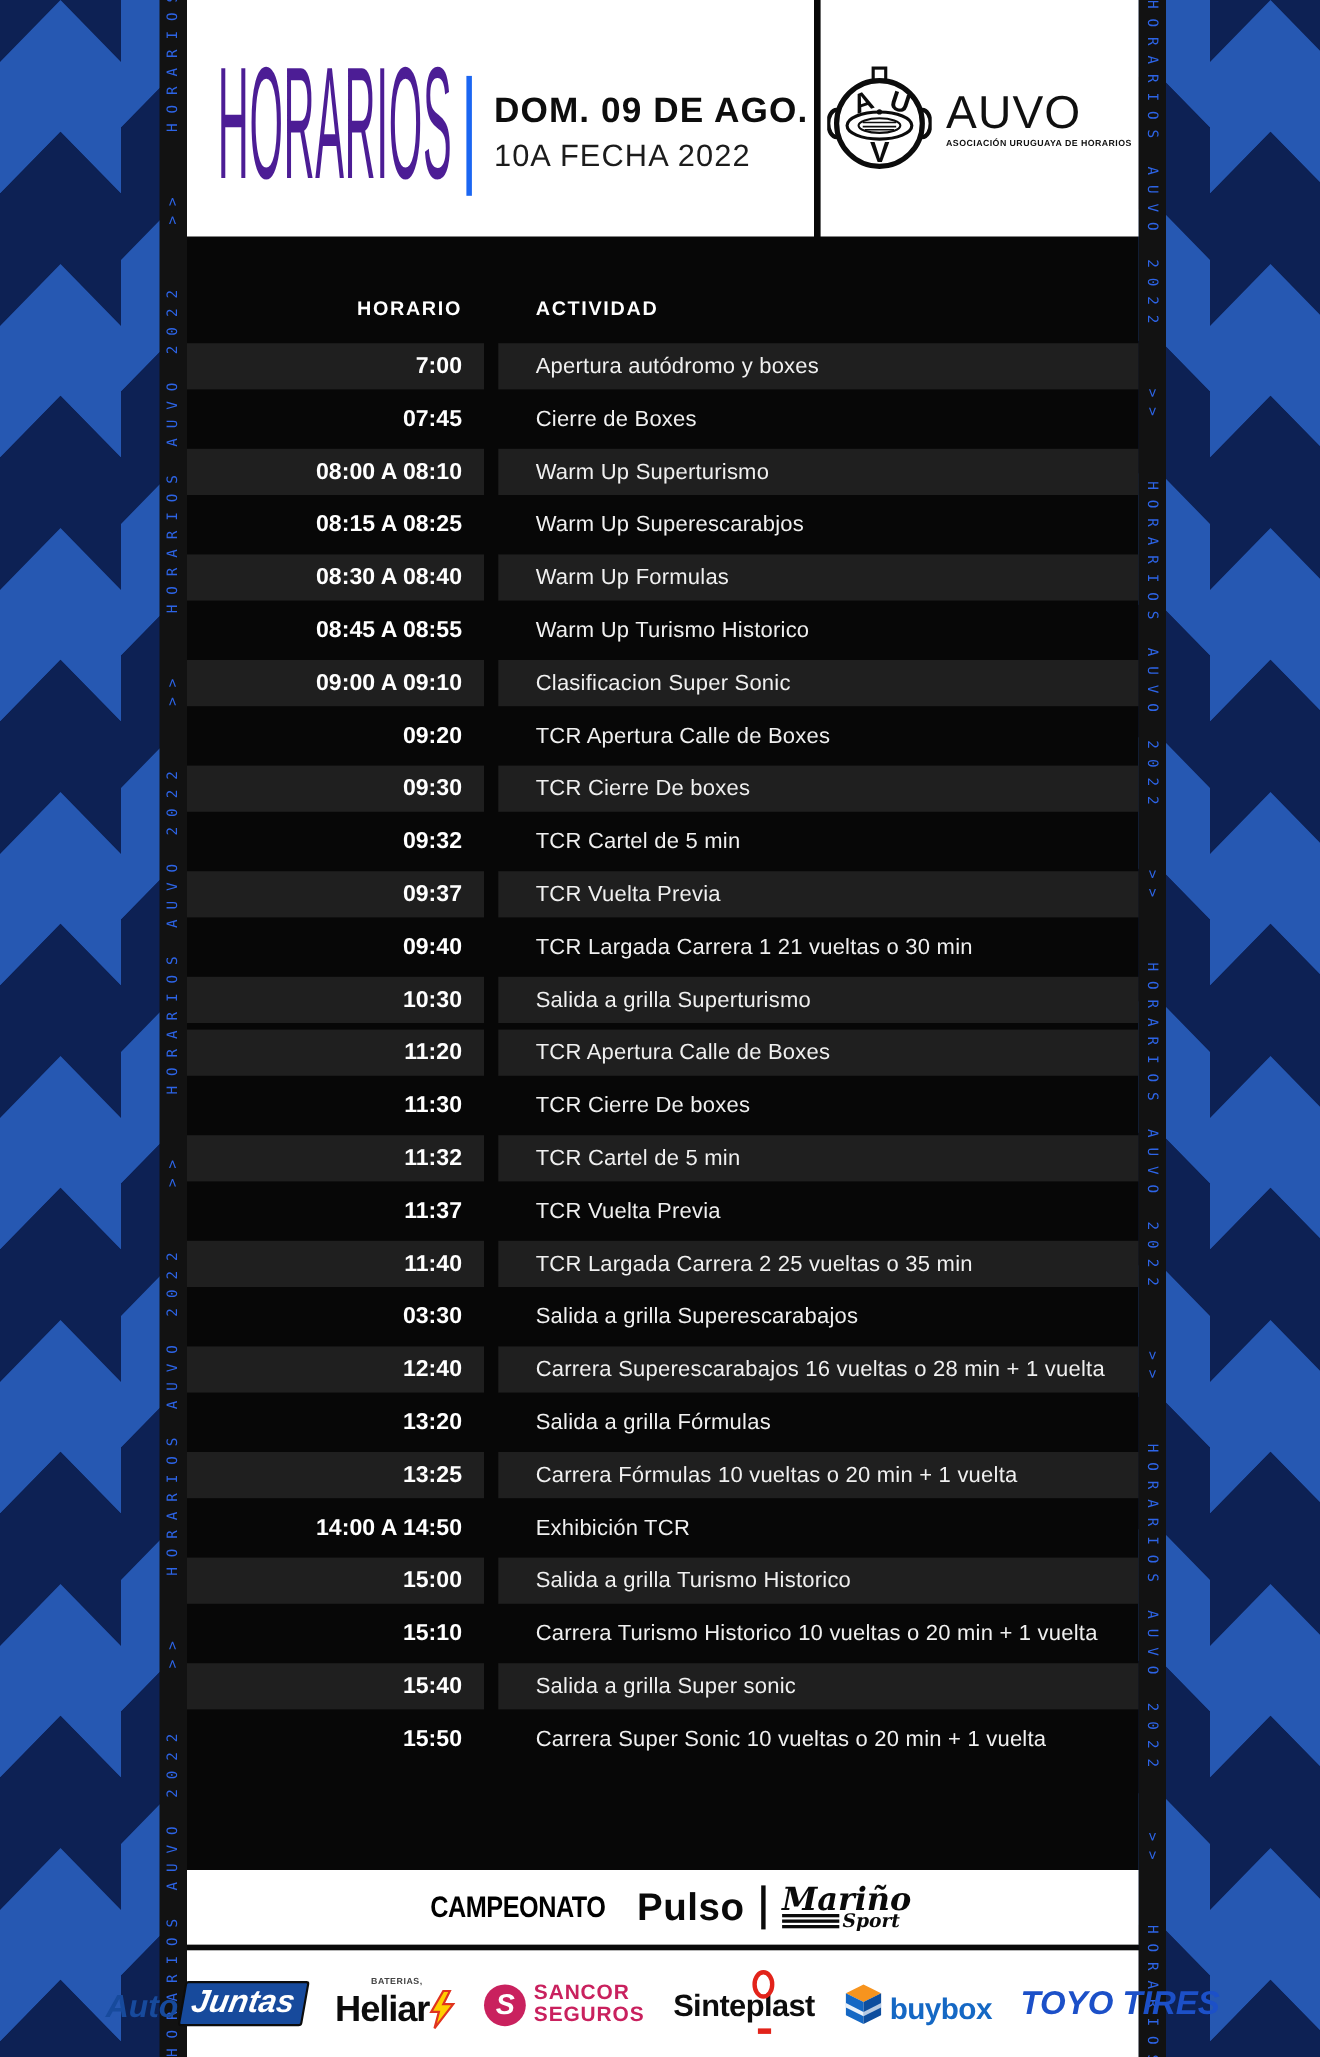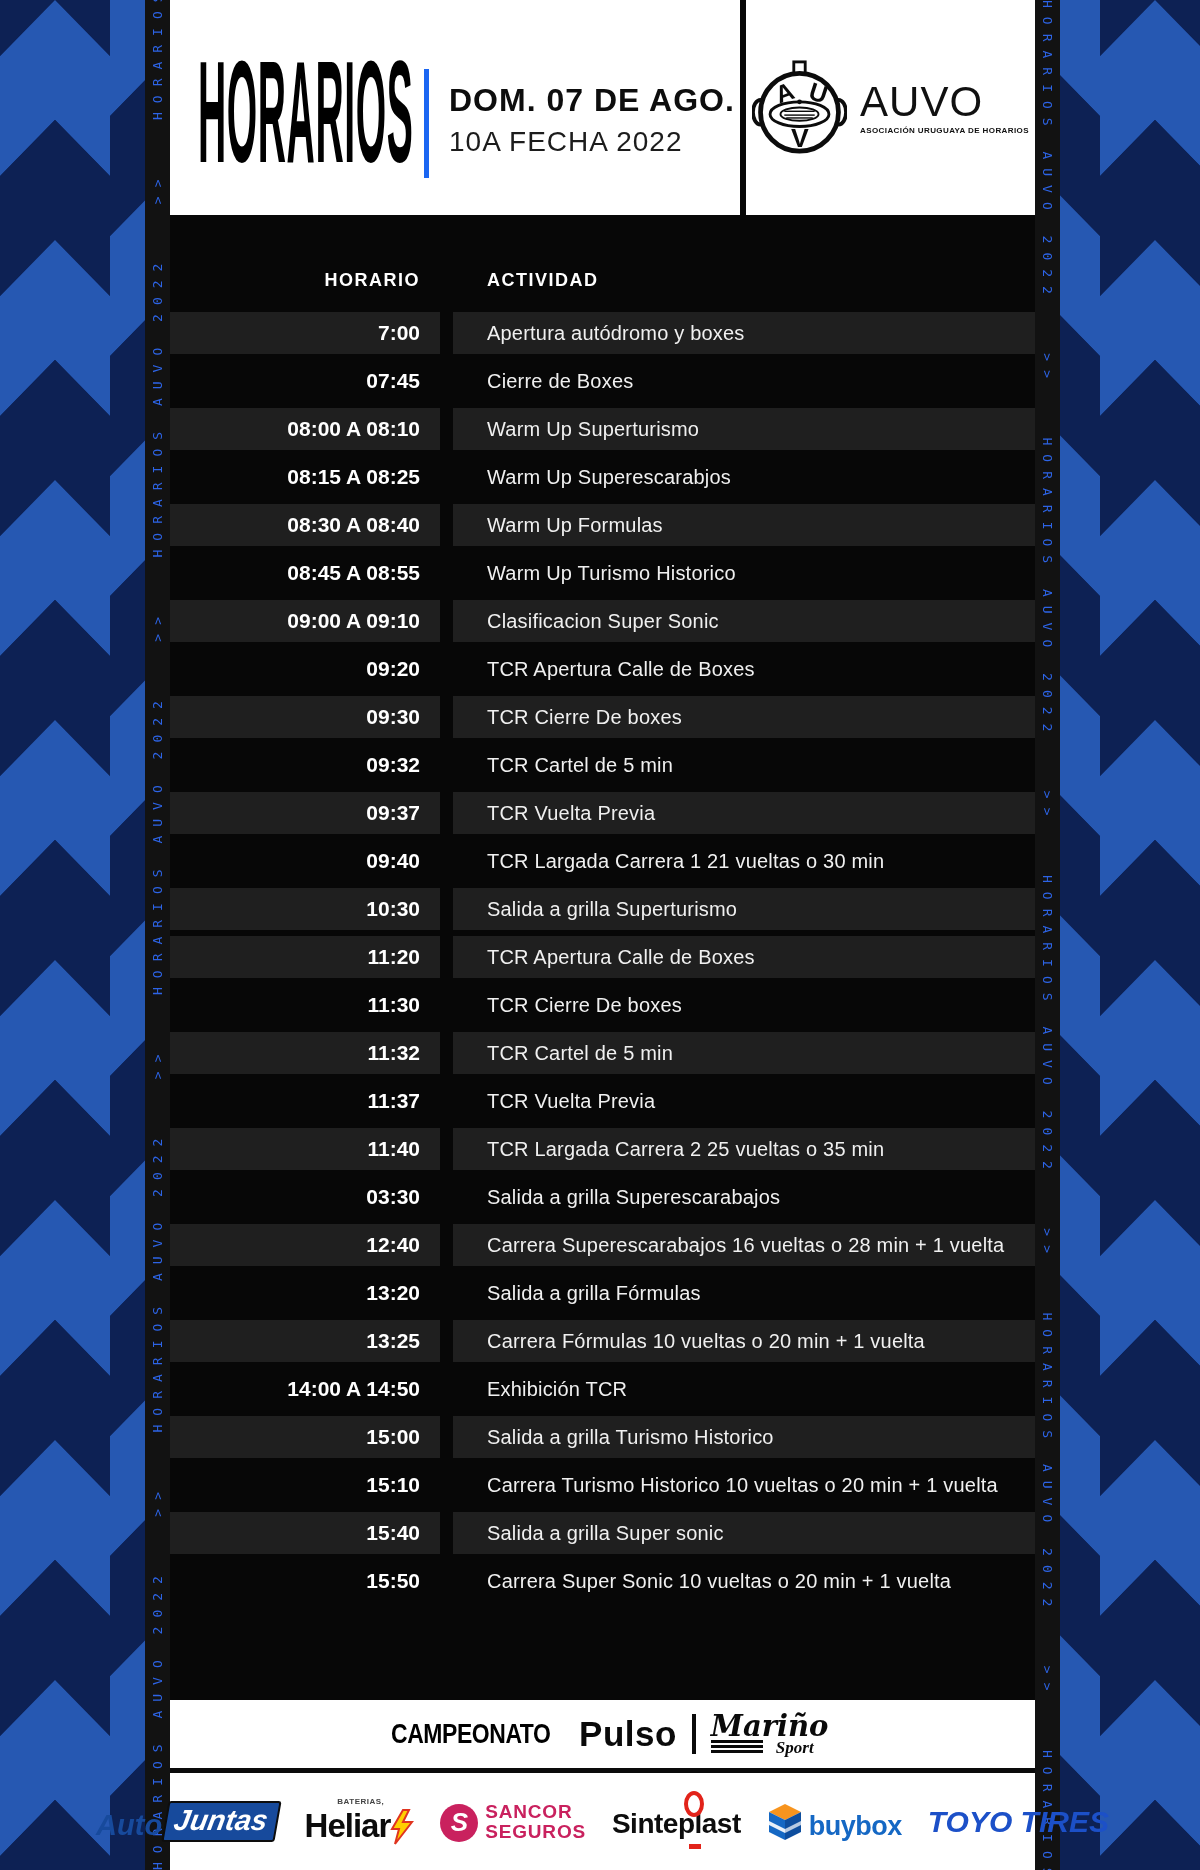--- a/index.html
+++ b/index.html
@@ -21,22 +21,22 @@
       white-space:nowrap;text-align:left;}
   .strip.left .strip-text{transform:rotate(180deg);}
 
   
   .panel{position:absolute;left:170px;top:0;width:865px;height:1870px;background:#070707;}
 
   
   .header-box{position:absolute;left:0;top:0;width:570px;height:215px;background:#ffffff;}
   .logo-box{position:absolute;left:576px;top:0;width:289px;height:215px;background:#ffffff;
             display:flex;align-items:center;justify-content:center;gap:13px;}
-  .title{position:absolute;left:28px;top:40px;height:145px;color:#000000;
-         font-size:145px;line-height:145px;font-weight:bold;white-space:nowrap;}
+  .title{position:absolute;left:28px;top:40px;height:145px;color:#4c1d95;
+         font-size:145px;line-height:145px;font-weight:normal;white-space:nowrap;}
   .title span{display:inline-block;transform:scaleX(0.27);transform-origin:left center;letter-spacing:2px;}
   .blue-divider{position:absolute;left:254px;top:69px;width:5px;height:109px;background:#1b66f2;}
   .date-block{position:absolute;left:279px;top:84px;}
   .date-line1{font-size:32px;line-height:32px;font-weight:bold;letter-spacing:1px;color:#0d0d0d;white-space:nowrap;}
   .date-line2{margin-top:12px;font-size:28px;line-height:28px;font-weight:400;letter-spacing:1px;color:#1c1c1c;white-space:nowrap;}
   .logo-text .auvo{font-size:42px;line-height:42px;font-weight:normal;letter-spacing:1px;color:#101010;}
   .logo-text .auvo-sub{margin-top:3px;font-size:8px;font-weight:bold;letter-spacing:0.4px;color:#101010;white-space:nowrap;}
 
   
   .thead{position:absolute;top:265px;left:0;width:865px;height:30px;color:#ffffff;}
@@ -56,21 +56,21 @@
   .campeonato{position:absolute;left:0;top:1700px;width:865px;height:68px;background:#ffffff;
               display:flex;align-items:center;justify-content:center;gap:15px;}
   .camp-label{font-size:27px;font-weight:bold;letter-spacing:-0.5px;color:#000;transform:scaleX(0.85);}
   .camp-brand{font-size:35px;font-weight:bold;letter-spacing:0.5px;color:#0a0a0a;}
   .camp-bar{width:4px;height:40px;background:#0a0a0a;}
   .marino{font-family:"DejaVu Serif",serif;font-style:italic;color:#0a0a0a;line-height:1;}
   .marino .m1{font-size:29px;font-weight:bold;}
   .marino .m2row{display:flex;align-items:flex-end;margin-top:-2px;}
   .marino .mlines{display:flex;flex-direction:column;gap:2px;margin-bottom:3px;}
   .marino .mlines div{width:52px;height:3px;background:#0a0a0a;}
-  .marino .m2{font-size:17px;font-weight:bold;margin-left:13px;font-family:Liberation Serif, serif;}
+  .marino .m2{font-size:17px;font-weight:bold;margin-left:3px;}
 
   .footer-divider{position:absolute;left:0;top:1768px;width:865px;height:5px;background:#0a0a0a;}
 
   
   .sponsors{position:absolute;left:0;top:1773px;width:865px;height:97px;background:#ffffff;
             display:flex;align-items:center;justify-content:center;gap:26px;}
   .sp{display:flex;align-items:flex-end;}
   .aj{font-style:italic;font-weight:bold;font-size:29px;white-space:nowrap;}
   .aj .aj1{color:#174a9c;}
   .aj .aj2{display:inline-block;background:#174a9c;color:#fff;padding:1px 9px 3px 7px;
@@ -291,21 +291,21 @@
   <div class="strip right">
     <div class="strip-text" id="stripR">HORARIOS AUVO 2022&nbsp;&nbsp;&nbsp;&gt;&gt;&nbsp;&nbsp;&nbsp;HORARIOS AUVO 2022&nbsp;&nbsp;&nbsp;&gt;&gt;&nbsp;&nbsp;&nbsp;HORARIOS AUVO 2022&nbsp;&nbsp;&nbsp;&gt;&gt;&nbsp;&nbsp;&nbsp;HORARIOS AUVO 2022&nbsp;&nbsp;&nbsp;&gt;&gt;&nbsp;&nbsp;&nbsp;HORARIOS AUVO 2022&nbsp;&nbsp;&nbsp;&gt;&gt;&nbsp;&nbsp;&nbsp;HORARIOS AUVO 2022&nbsp;&nbsp;&nbsp;&gt;&gt;&nbsp;&nbsp;&nbsp;HORARIOS AUVO 2022&nbsp;&nbsp;&nbsp;&gt;&gt;&nbsp;&nbsp;&nbsp;HORARIOS AUVO 2022&nbsp;&nbsp;&nbsp;&gt;&gt;&nbsp;&nbsp;&nbsp;</div>
   </div>
 
   <div class="panel">
 
     <div class="header-box">
       <div class="title"><span>HORARIOS</span></div>
       <div class="blue-divider"></div>
       <div class="date-block">
-        <div class="date-line1">DOM. 07 DE AGO.</div>
+        <div class="date-line1">DOM. 09 DE AGO.</div>
         <div class="date-line2">10A FECHA 2022</div>
       </div>
     </div>
 
     <div class="logo-box">
       <svg width="95" height="95" viewBox="0 0 100 100">
         <ellipse cx="9" cy="55" rx="8" ry="13" fill="#ffffff" stroke="#0c0c0c" stroke-width="4"></ellipse>
         <ellipse cx="91" cy="55" rx="8" ry="13" fill="#ffffff" stroke="#0c0c0c" stroke-width="4"></ellipse>
         <rect x="44" y="2" width="12" height="14" fill="#ffffff" stroke="#0c0c0c" stroke-width="3"></rect>
         <circle cx="50" cy="55" r="41" fill="#ffffff" stroke="#0c0c0c" stroke-width="5"></circle>

